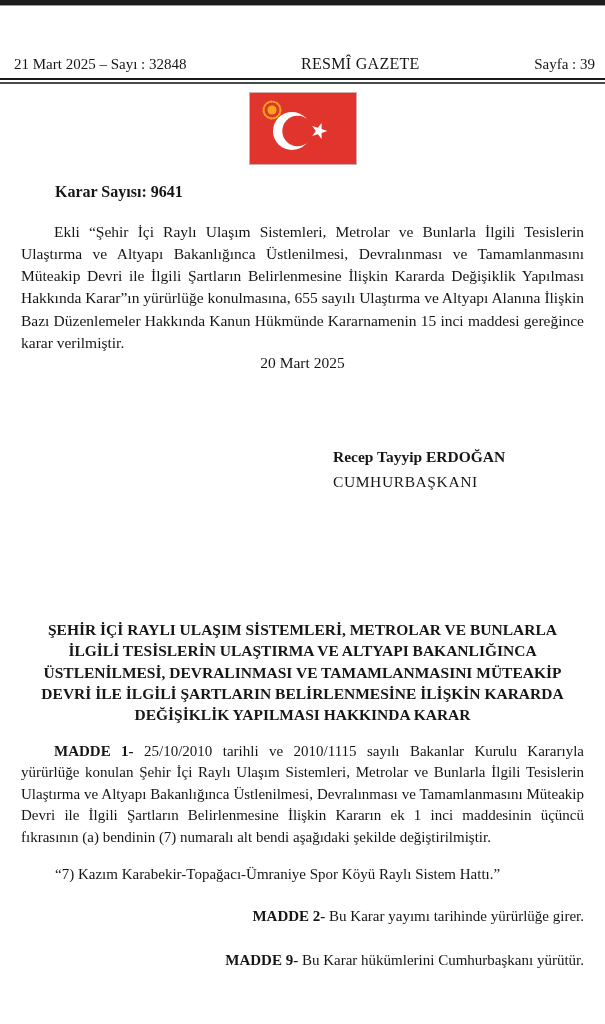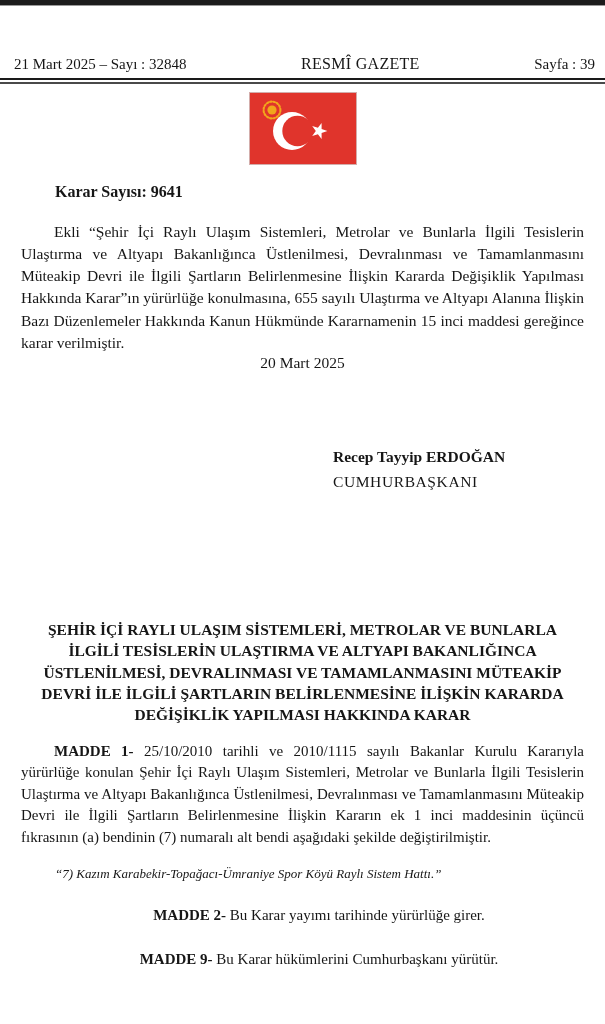--- a/index.html
+++ b/index.html
@@ -28,22 +28,22 @@
   .sig-title{margin-top:7px;font-size:15.5px;letter-spacing:.6px;}
   .decision-title{
     margin:128px 22px 12px;text-align:center;font-weight:bold;
     font-size:15.5px;line-height:1.38;
   }
   .article{
     margin:15px 21px 0;text-align:justify;text-indent:33px;
     font-size:15px;line-height:1.43;
   }
   .article .b{font-weight:bold;}
-  .amended-clause{margin:18px 21px 0 55px;font-size:13px;font-style:italic;}
-  .article.short{margin-top:23px;text-align:center;}
+  .amended-clause{margin:18px 21px 0 55px;font-size:15px;}
+  .article.short{margin-top:23px;text-align:right;}
 </style>
 </head>
 <body>
 
 <div class="top-scan-bar"></div>
 
 <div class="gazette-header">
   <span>21 Mart 2025 – Sayı : 32848</span>
   <span class="center">RESMÎ GAZETE</span>
   <span>Sayfa : 39</span>

